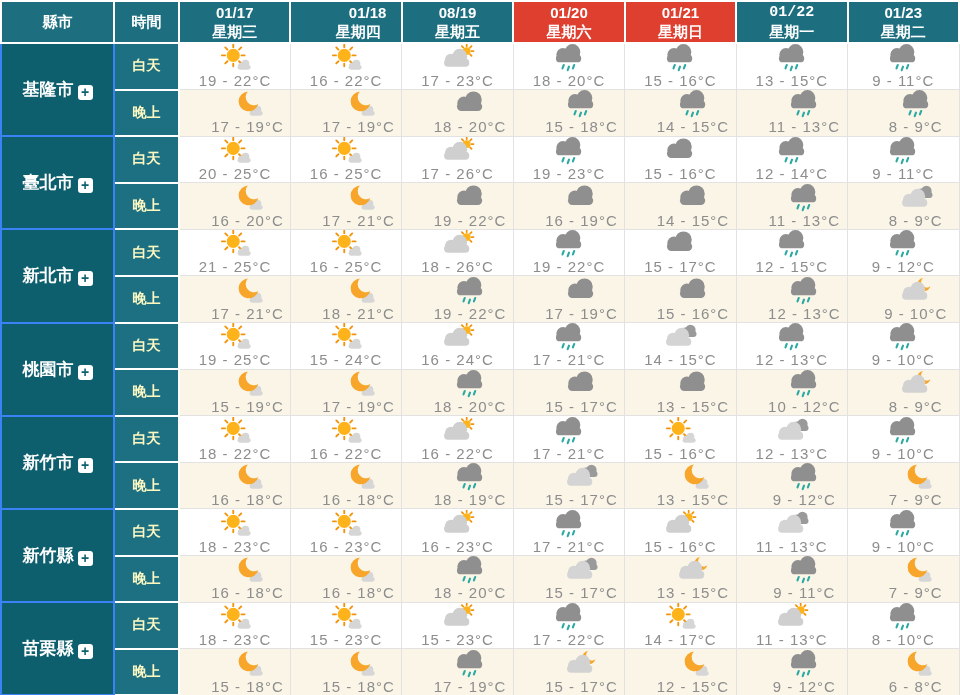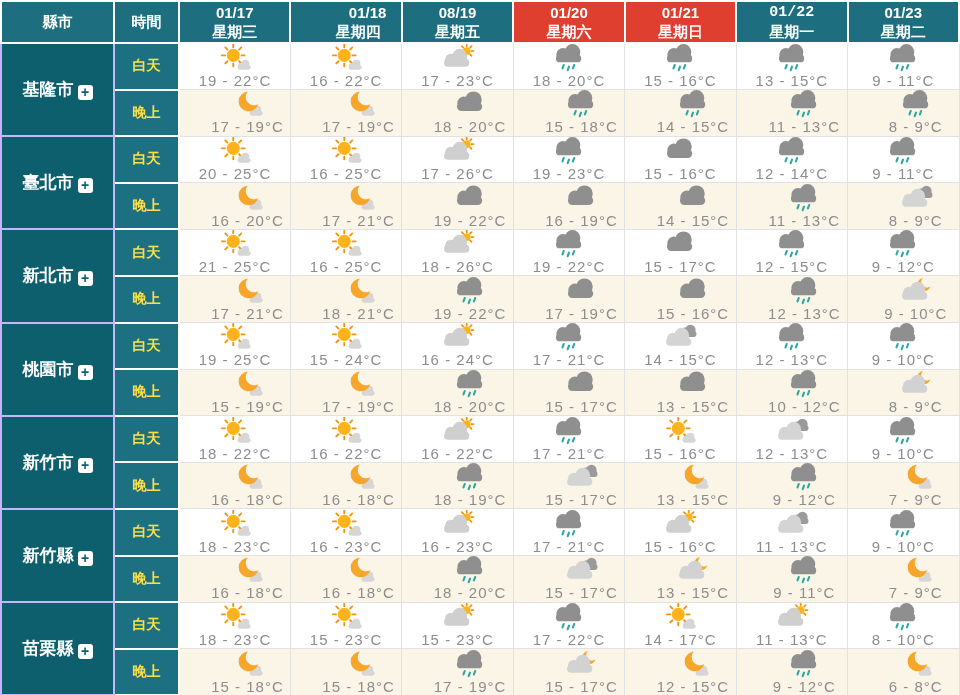--- a/index.html
+++ b/index.html
@@ -10,25 +10,25 @@
   *{box-sizing:border-box;}
   body{margin:0;font-family:"Liberation Sans","DejaVu Sans",sans-serif;background:#fff;}
   .page{width:960px;height:695px;overflow:hidden;background:#fff;}
   table{border-collapse:collapse;table-layout:fixed;width:960px;border-radius:8px;}
   col.c-city{width:113px;} col.c-time{width:65px;}
   thead th{height:42px;background:var(--header-teal);color:#fff;font-size:15px;font-weight:bold;
     border:2px solid #fff;padding:0;vertical-align:middle;text-align:center;line-height:1.3;}
   thead th.weekend{background:var(--weekend-red);}
   thead th .date,thead th .weekday{display:block;}
   td.city-cell{background:var(--city-teal);color:#fff;font-size:17px;font-weight:bold;
-    text-align:center;border:2px solid #c4b5fd;vertical-align:middle;cursor:pointer;}
+    text-align:center;border:2px solid #3b82f6;vertical-align:middle;cursor:pointer;}
   td.city-cell .plus{display:inline-block;width:15px;height:15px;background:#fff;border-radius:3px;
     color:var(--city-teal);font-size:14px;font-weight:bold;line-height:15px;text-align:center;
     margin-left:4px;vertical-align:-2px;cursor:pointer;}
-  td.period-cell{background:var(--time-teal);color:#fde047;font-size:14px;font-weight:bold;
+  td.period-cell{background:var(--time-teal);color:#fef9c3;font-size:14px;font-weight:bold;
     text-align:center;border:2px solid #fff;vertical-align:middle;}
   tbody tr{height:46.6px;}
   td.wx-cell{border:1px solid var(--grid-line);padding:0;text-align:center;vertical-align:middle;}
   td.wx-cell.day{background:var(--day-bg);}
   td.wx-cell.night{background:var(--night-bg);padding-left:25px;}
   .wx-inner{display:flex;flex-direction:column;align-items:center;justify-content:center;line-height:1;}
   .wx-icon{height:27px;display:flex;align-items:flex-end;justify-content:center;}
   .wx-icon svg{display:block;}
   .temp{color:var(--temp-text);font-size:15px;letter-spacing:1px;margin-top:1px;
     font-family:"Liberation Sans","DejaVu Sans",sans-serif;}

